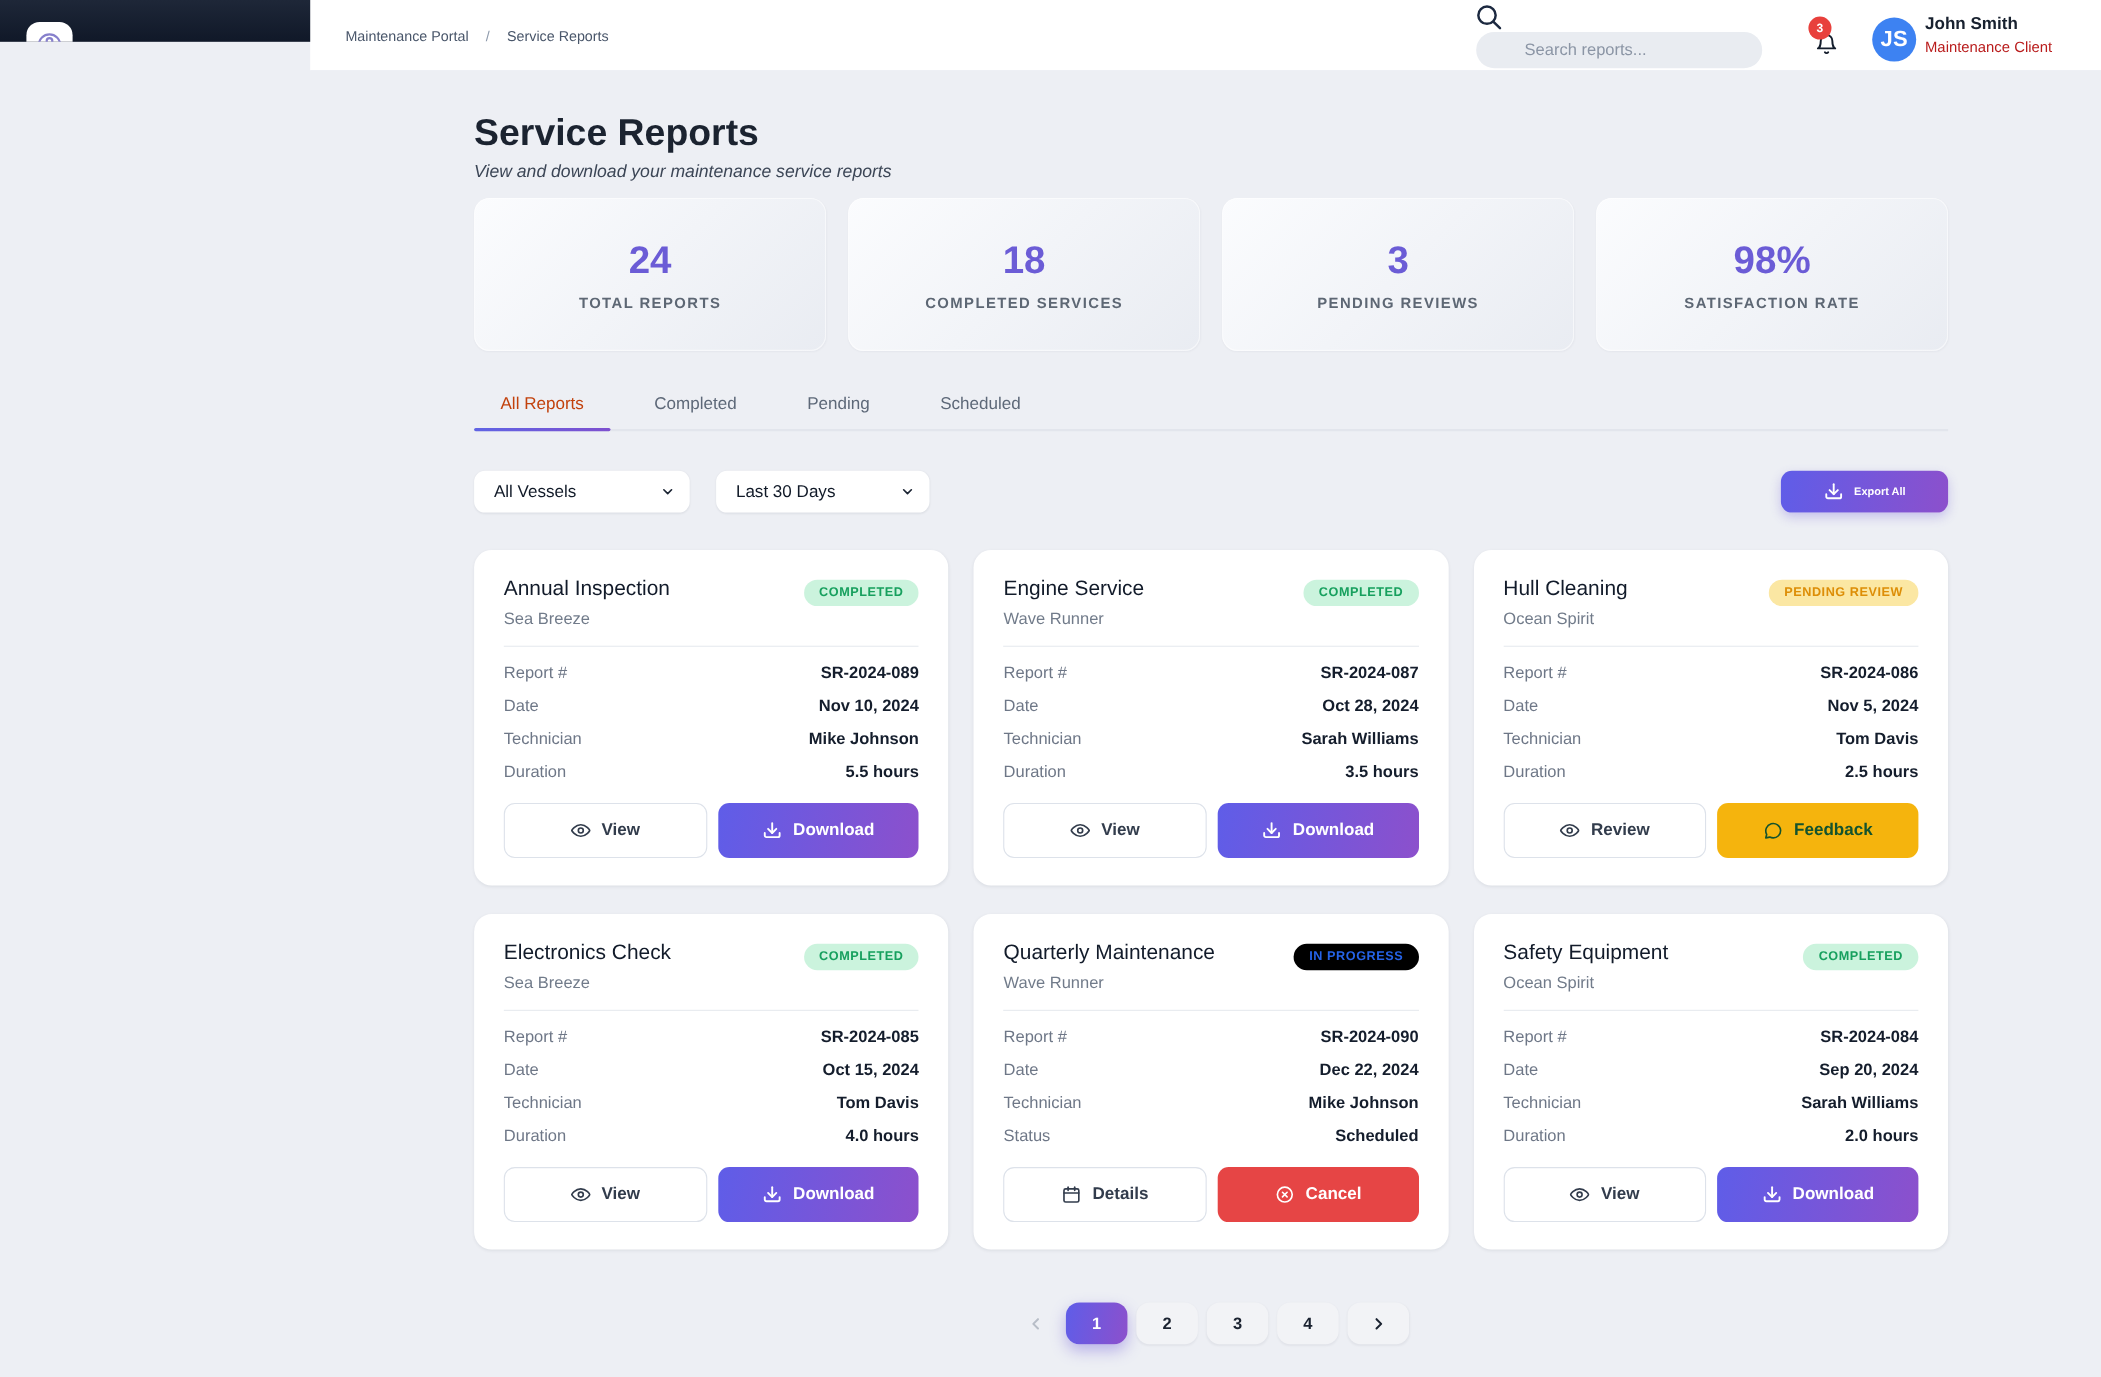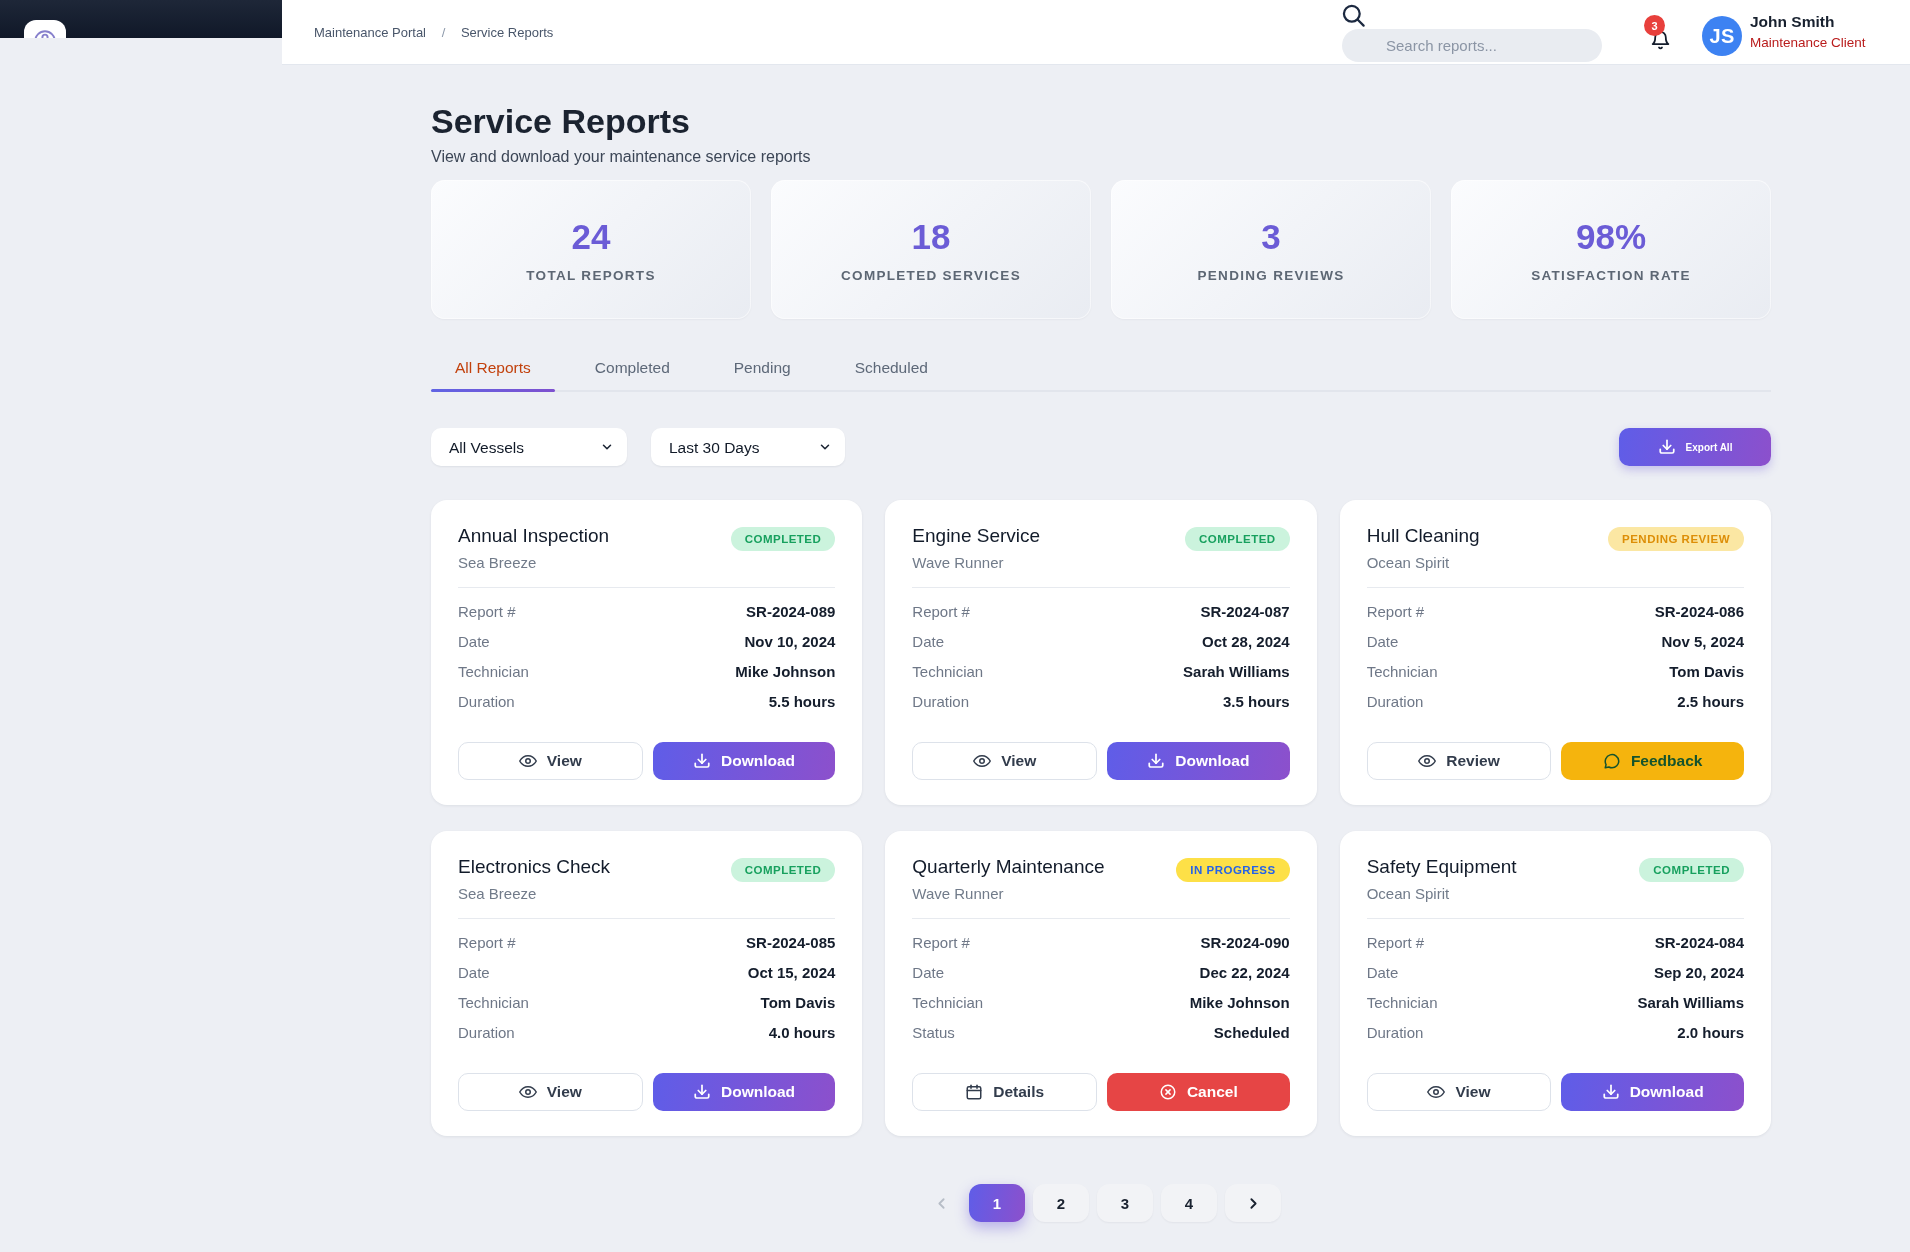--- a/index.html
+++ b/index.html
@@ -50,21 +50,21 @@
     background:#3d82f2; color:#fff; font-size:20px; font-weight:700;
     display:flex; align-items:center; justify-content:center; letter-spacing:.3px; cursor:pointer;
   }
   .userinfo{ position:absolute; left:1468px; top:13px; }
   .uname{ font-size:15.5px; font-weight:700; color:#18212f; }
   .urole{ font-size:13.5px; color:#b91c1c; margin-top:4px; }
   
   .main{ position:absolute; left:282px; top:65px; width:1628px; height:1187px; }
   .container{ width:1340px; margin-left:149px; padding-top:38px; }
   h1.page-title{ font-size:34px; font-weight:800; color:#1b2330; line-height:1.1; }
-  .subtitle{ font-size:16px; color:#3c4656; margin-top:8px; }
+  .subtitle{ font-size:16px; color:#3c4656; margin-top:8px;font-style:italic; }
   
   .stats{ margin-top:14px; display:grid; grid-template-columns:repeat(4,1fr); gap:20px; }
   .stat-card{
     height:139px; border-radius:14px;
     background:linear-gradient(135deg,#fbfcfe 0%,#e9ecf2 100%);
     box-shadow:inset 0 0 0 1px rgba(255,255,255,.55), 0 1px 2px rgba(15,23,42,.04);
     display:flex; flex-direction:column; align-items:center; justify-content:center;
   }
   .stat-value{ font-size:35px; font-weight:700; color:#6b5cd6; }
   .stat-label{ margin-top:11px; font-size:13.5px; font-weight:700; color:#5d6774; letter-spacing:1.3px; }
@@ -112,27 +112,27 @@
   }
   .card-head{ display:flex; justify-content:space-between; align-items:flex-start; }
   .card-title{ font-size:19px; font-weight:400; color:#121b2a; }
   .card-vessel{ margin-top:7px; font-size:15px; color:#717b8a; }
   .badge{
     padding:6px 14px; border-radius:999px; font-size:11.5px; font-weight:700;
     letter-spacing:.5px; white-space:nowrap; margin-top:2px;
   }
   .b-completed{ background:#cbf3dd; color:#17a05e; }
   .b-pending{ background:#fbe7a3; color:#dd8e07; }
-  .b-progress{ background:#fde047; color:#2563e8; }
+  .b-progress{ background:#000000; color:#2563e8; }
   .card-div{ border:none; border-top:1px solid #e7eaef; margin:16px 0 15px; }
   .field-row{ display:flex; justify-content:space-between; margin-bottom:13px; font-size:15px; }
   .field-label{ color:#6e7787; }
   .field-value{ color:#141d2c; font-weight:700; }
   .card-actions{ display:flex; gap:10px; margin-top:auto; }
-  .card-btn{ flex:1; height:38px; }
+  .card-btn{ flex:1; height:50px; }
   
   .pagination{ display:flex; justify-content:center; align-items:center; gap:8px; margin-top:48px; }
   .pg-btn{
     width:56px; height:38px; border-radius:12px; border:none; cursor:pointer;
     background:#f2f3f6; color:#1a2230; font:700 15px "Liberation Sans", sans-serif;
     box-shadow:0 1px 2px rgba(15,23,42,.05);
     display:flex; align-items:center; justify-content:center;
   }
   .pg-btn.active{
     background:linear-gradient(100deg,#5f5de8,#8c50cc); color:#fff;

